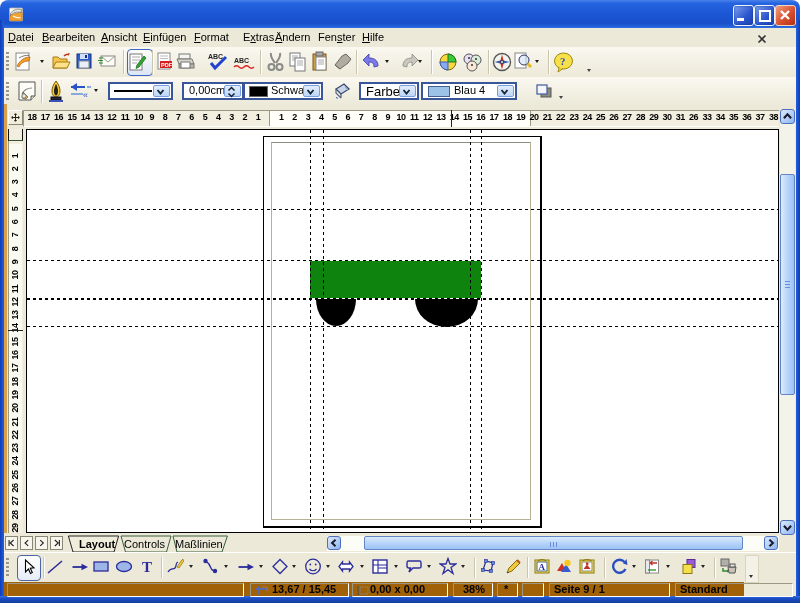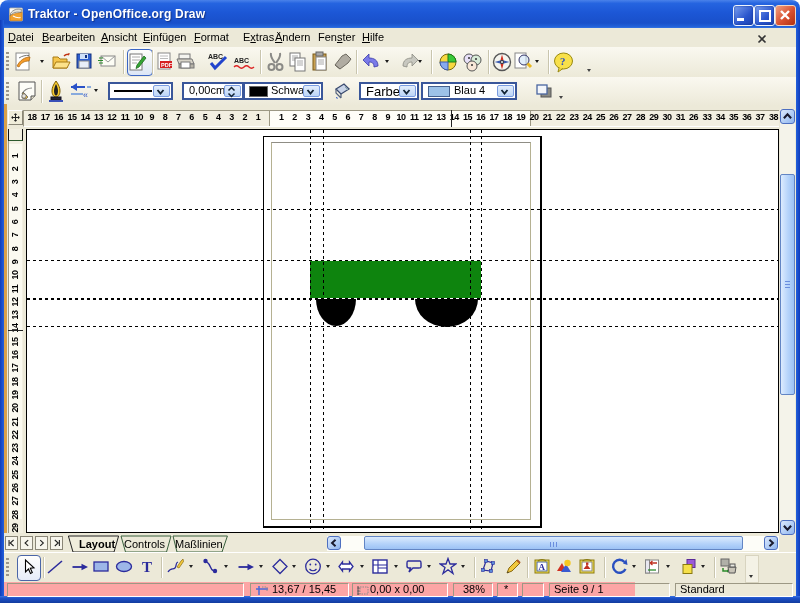--- a/index.html
+++ b/index.html
@@ -30,21 +30,20 @@
   <div class="abs" style="left:0;top:596px;width:800px;height:7px;background:linear-gradient(180deg,#3a74e4,#1c50c8 30%,#123c9e);"></div>
 
   <div class="ic" style="left:8px;top:6px;width:16px;height:16px;">
     <svg width="16" height="16" viewBox="0 0 16 16">
       <rect x="1.5" y="2" width="13" height="13" rx="1" fill="#fdfcf8" stroke="#b8b29e" stroke-width="0.8"></rect>
       <path d="M2 9 L14 6 L14 14.5 L2 14.5 Z" fill="#f2a231" stroke="#c87d18" stroke-width="0.7"></path>
       <path d="M2.5 7.5 C5 3.5,9 2.5,13.5 3.5 L13 6.5 C8.5 5.5,5 6.5,2.5 9.5 Z" fill="#e8e5dc" stroke="#666" stroke-width="0.7"></path>
       <path d="M5 10 C7.5 11.5,10 12,12.5 11.5" fill="none" stroke="#fff" stroke-width="1.1"></path>
     </svg>
   </div>
-  <div class="abs" style="left:28px;top:7px;font-size:12px;font-weight:bold;color:#fff;letter-spacing:0.2px;text-shadow:1px 1px 1px #12348a;">Traktor - OpenOffice.org Draw</div>
 
   <div class="abs" style="left:733px;top:5px;width:19px;height:19px;border-radius:3px;border:1px solid #eef4fd;background:linear-gradient(135deg,#7da1ef,#2a55cd 60%,#1c41ad);box-shadow:inset 0 0 2px #0c2c88;">
     <div class="abs" style="left:3px;top:12px;width:7px;height:3px;background:#fff;"></div>
   </div>
   <div class="abs" style="left:754px;top:5px;width:19px;height:19px;border-radius:3px;border:1px solid #eef4fd;background:linear-gradient(135deg,#7da1ef,#2a55cd 60%,#1c41ad);box-shadow:inset 0 0 2px #0c2c88;">
     <div class="abs" style="left:4px;top:4px;width:8px;height:8px;border:2px solid #fff;"></div>
   </div>
   <div class="abs" style="left:775px;top:5px;width:19px;height:19px;border-radius:3px;border:1px solid #f3d5c0;background:linear-gradient(135deg,#f0a080,#d85030 55%,#b03010);">
     <svg width="19" height="19" viewBox="0 0 19 19">
         <path d="M5 5 L13 13 M13 5 L5 13" stroke="#fff" stroke-width="2.4"></path>
@@ -570,21 +569,21 @@
         <rect x="2" y="2" width="8" height="7" fill="#b0b0a8" stroke="#666"></rect>
         <path d="M4 11 L4 14 L8 14" fill="none" stroke="#2a8a2a" stroke-width="1.5"></path>
         <path d="M8 12.5 L11 14 L8 15.5 Z" fill="#2a8a2a"></path>
         <path d="M9 10 H17 L16 16 H10 Z" fill="#c8c4b8" stroke="#555"></path>
         <rect x="11" y="7" width="5" height="3" fill="#e8e8e0" stroke="#555"></rect>
       </svg>
     <div class="abs" style="left:741px;top:2px;width:12px;height:26px;background:#f4f2e6;border:1px solid #d8d4c0;">
         <div class="dd" style="left:3px;top:19px;border-top-color:#333;"></div>
       </div>
   </div>
-  <div id="status" class="abs" style="left:4px;top:582px;width:631px;height:14px;background:#fca5a5;">
+  <div id="status" class="abs" style="left:4px;top:582px;width:740px;height:14px;background:#a16207;font-weight:bold;">
       <div class="sf" style="left:3px;top:0.5px;width:235px;"></div>
     <div class="sf" style="left:246px;top:0.5px;width:97px;">
         <svg style="position:absolute;left:4px;top:1px;" width="14" height="11" viewBox="0 0 14 11">
           <path d="M4 1 V10 M1 4 H13 M4 4 l-2.5 0" stroke="#4a6ad8" stroke-width="1.5"></path>
           <path d="M7 2 h5 v5" fill="none" stroke="#8a8a8a" stroke-dasharray="1.5 1"></path>
         </svg>
         <span style="position:absolute;left:21px;top:-0.5px;">13,67 / 15,45</span>
       </div>
     <div class="sf" style="left:348px;top:0.5px;width:94px;">
         <svg style="position:absolute;left:3px;top:1px;" width="14" height="11" viewBox="0 0 14 11">

